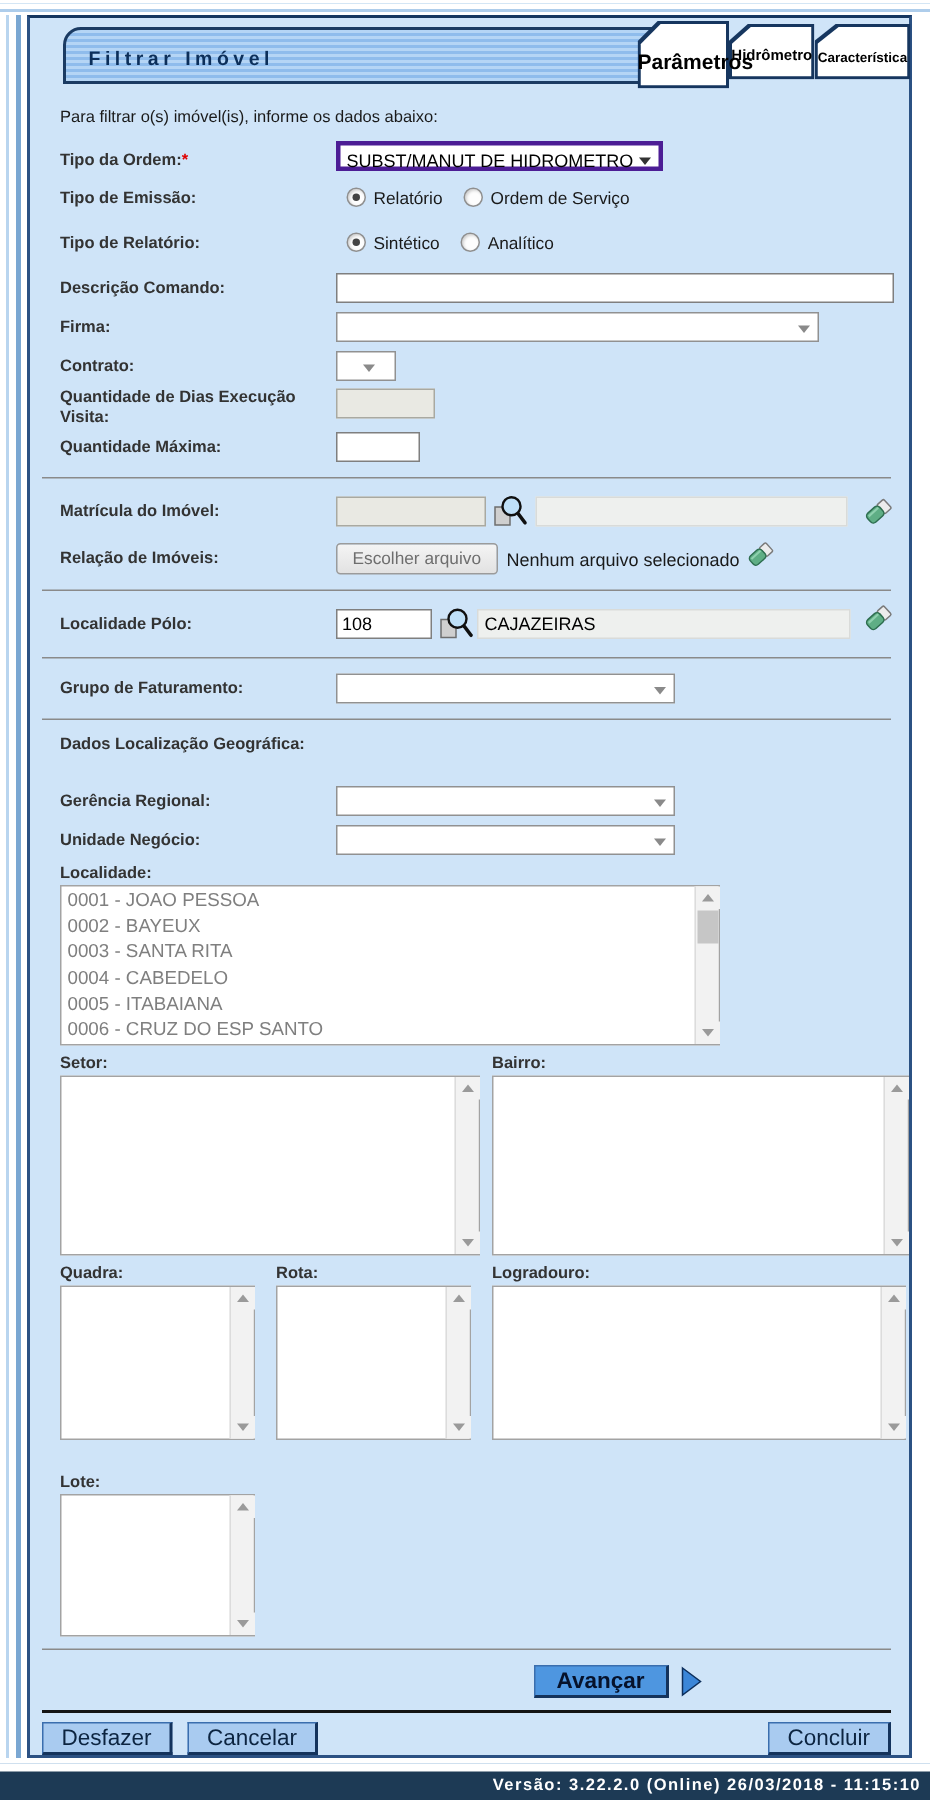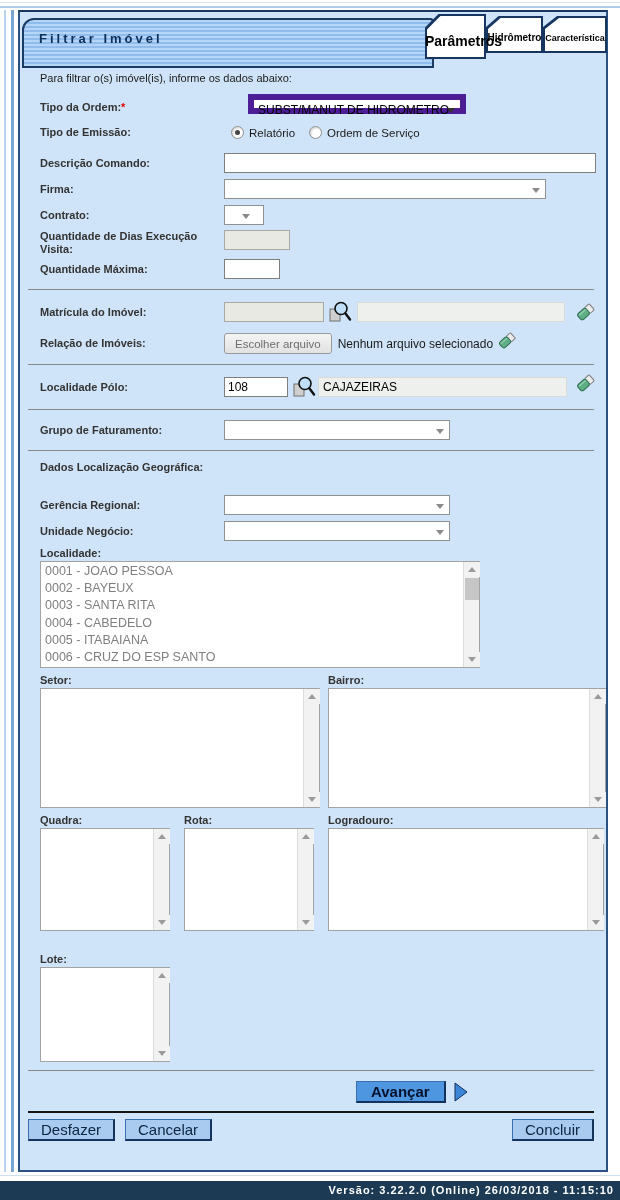--- a/index.html
+++ b/index.html
@@ -11,21 +11,21 @@
   .top-stripes { position:absolute; top:0; left:0; width:620px; height:10px;
     background:linear-gradient(to bottom,#fff 0,#fff 2px,#d4e6f5 2px,#d4e6f5 3px,#fff 3px,#fff 6px,#aecdeb 6px,#aecdeb 8px,#fff 8px,#fff 10px); }
   .left-stripes { position:absolute; top:10px; left:0; width:18px; height:1162px;
     background:linear-gradient(to right,#fff 0,#fff 4px,#b9d5ef 4px,#b9d5ef 6px,#fff 6px,#fff 11px,#7aa7d2 11px,#7aa7d2 14px,#fff 14px,#fff 18px); }
 
   .panel { position:absolute; left:18px; top:10px; width:590px; height:1162px;
     background:#cfe4f8; border:2px solid #2b5183; border-top-color:#16365f; }
 
   
   .header-zone { position:relative; height:52px; }
-  .title-bar { position:absolute; left:2px; top:6px; width:412px; height:50px;
+  .title-bar { position:absolute; left:22px; top:6px; width:412px; height:38px;
     border:2px solid #1b3b63; border-radius:12px 4px 0 0;
     background:repeating-linear-gradient(to bottom,#b5d5f5 0 2px,#8fbcec 2px 4px); }
   .title-bar .txt { display:block; padding:11px 0 0 15px; font-size:13px; font-weight:bold;
     letter-spacing:3px; color:#0c2f5a; }
   .tabs { position:absolute; top:0; right:-1px; display:flex; align-items:flex-start; }
   .tab { position:relative; cursor:pointer; }
   .tab .bg { position:absolute; inset:0; background:#16365f;
     clip-path:polygon(0 30%, 22% 0, 100% 0, 100% 100%, 0 100%); }
   .tab .fg { position:absolute; inset:0; background:#fff;
     clip-path:polygon(2px calc(30% + 2px), calc(22% + 2px) 2px, calc(100% - 2px) 2px, calc(100% - 2px) calc(100% - 2px), 2px calc(100% - 2px)); }
@@ -39,21 +39,21 @@
 
   
   .body { padding:4px 10px 0 6px; }
   .intro { font-size:11px; color:#1a1a1a; margin:4px 0 10px 14px; }
   .frow { display:flex; align-items:center; margin-bottom:7px; padding-left:14px; }
   .frow.top { align-items:flex-start; }
   .lbl { width:184px; flex-shrink:0; font-size:11px; font-weight:bold; color:#333; line-height:13px; }
   .req { color:#e00000; }
 
   .sel { position:relative; background:#fff; border:1px solid #919191; height:20px; }
-  .sel.dark { border:6px solid #4c1d95;margin-left:24px; }
+  .sel.dark { border:3px solid #4c1d95; }
   .sel .val { display:block; font-size:12px; color:#000; padding:3px 14px 0 4px; white-space:nowrap; overflow:hidden; }
   .caret { position:absolute; right:5px; top:8px; width:0; height:0;
     border-left:4px solid transparent; border-right:4px solid transparent; border-top:5px solid #8a8a8a; }
   .sel.dark .caret { border-top-color:#333; }
 
   .inp { background:#fff; border:1px solid #7f7f7f; height:20px; font-family:"Liberation Sans",sans-serif;
     font-size:12px; color:#000; padding:0 3px; }
   .inp:disabled, .inp.dis { background:#e9e9e3; border:1px solid #a9a9a1; }
   .ro { background:#eef0ee; border:1px solid #d9dbd9; height:20px; font-size:12px; color:#000;
     padding:0 4px; font-family:"Liberation Sans",sans-serif; }
@@ -153,20 +153,26 @@
         </div>
       </div>
 
       <div class="frow" style="margin-bottom:12px;">
         <span class="lbl">Tipo de Emissão:</span>
         <span style="padding-left:7px;">
           <span class="radio on"></span><span class="rlab">Relatório</span><span class="radio"></span><span class="rlab">Ordem de Serviço</span>
         </span>
       </div>
 
+      <div class="frow" style="margin-bottom:11px;">
+        <span class="lbl">Tipo de Relatório:</span>
+        <span style="padding-left:7px;">
+          <span class="radio on"></span><span class="rlab">Sintético</span><span class="radio"></span><span class="rlab">Analítico</span>
+        </span>
+      </div>
 
       <div class="frow" style="margin-bottom:6px;">
         <span class="lbl">Descrição Comando:</span>
         <input class="inp" style="width: 376px;" value="">
       </div>
 
       <div class="frow" style="margin-bottom:6px;">
         <span class="lbl">Firma:</span>
         <div class="sel" style="width:322px;">
           <span class="val"></span>

